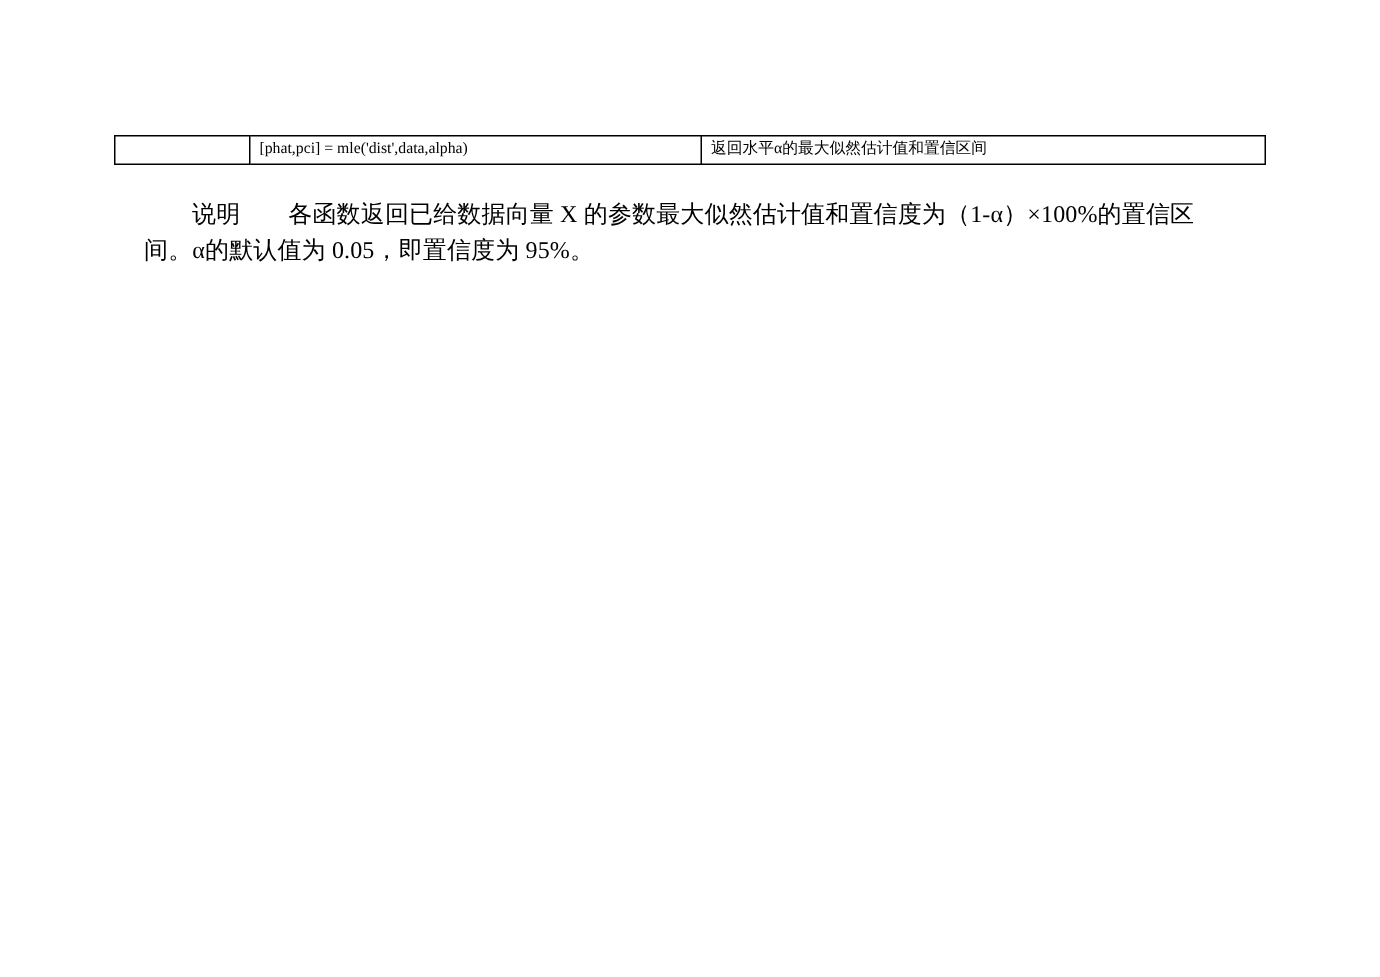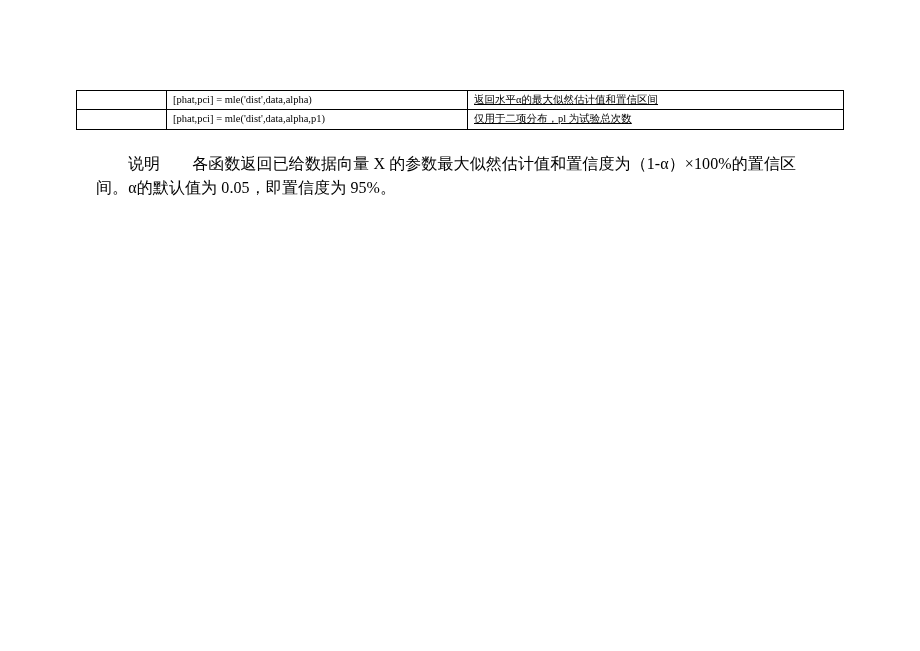--- a/index.html
+++ b/index.html
@@ -24,21 +24,21 @@
       line-height: 1.55;
     }
     td {
       border: 1px solid #000;
       padding: 1px 6px 1px 6px;
       vertical-align: middle;
       height: 16px;
     }
     .col-a { width: 90px; }
     .col-b { width: 301px; }
-    .col-c { width: auto; text-decoration: underline; }
+    .col-c { width: auto; }
     .explain {
       margin: 22px 96px 0 96px;
       font-size: 16px;
       line-height: 1.5;
       letter-spacing: 0.1px;
     }
     .indent {
       display: inline-block;
       width: 2em;
     }
@@ -47,24 +47,19 @@
 <body>
 
 <div class="table-wrap">
   <table>
     <tbody>
         <tr>
       <td class="col-a"></td>
       <td class="col-b">[phat,pci] = mle('dist',data,alpha)</td>
       <td class="col-c">返回水平α的最大似然估计值和置信区间</td>
     </tr>
-    <tr>
-      <td class="col-a"></td>
-      <td class="col-b">[phat,pci] = mle('dist',data,alpha,p1)</td>
-      <td class="col-c">仅用于二项分布，pl 为试验总次数</td>
-    </tr>
   </tbody>
     </table>
 </div>
 
 <p class="explain">
   <span class="indent"></span><span>说明</span><span class="indent"></span><span>各函数返回已给数据向量 X 的参数最大似然估计值和置信度为（1-α）×100%的置信区间。α的默认值为 0.05，即置信度为 95%。</span>
 </p>
 
 </body></html>

